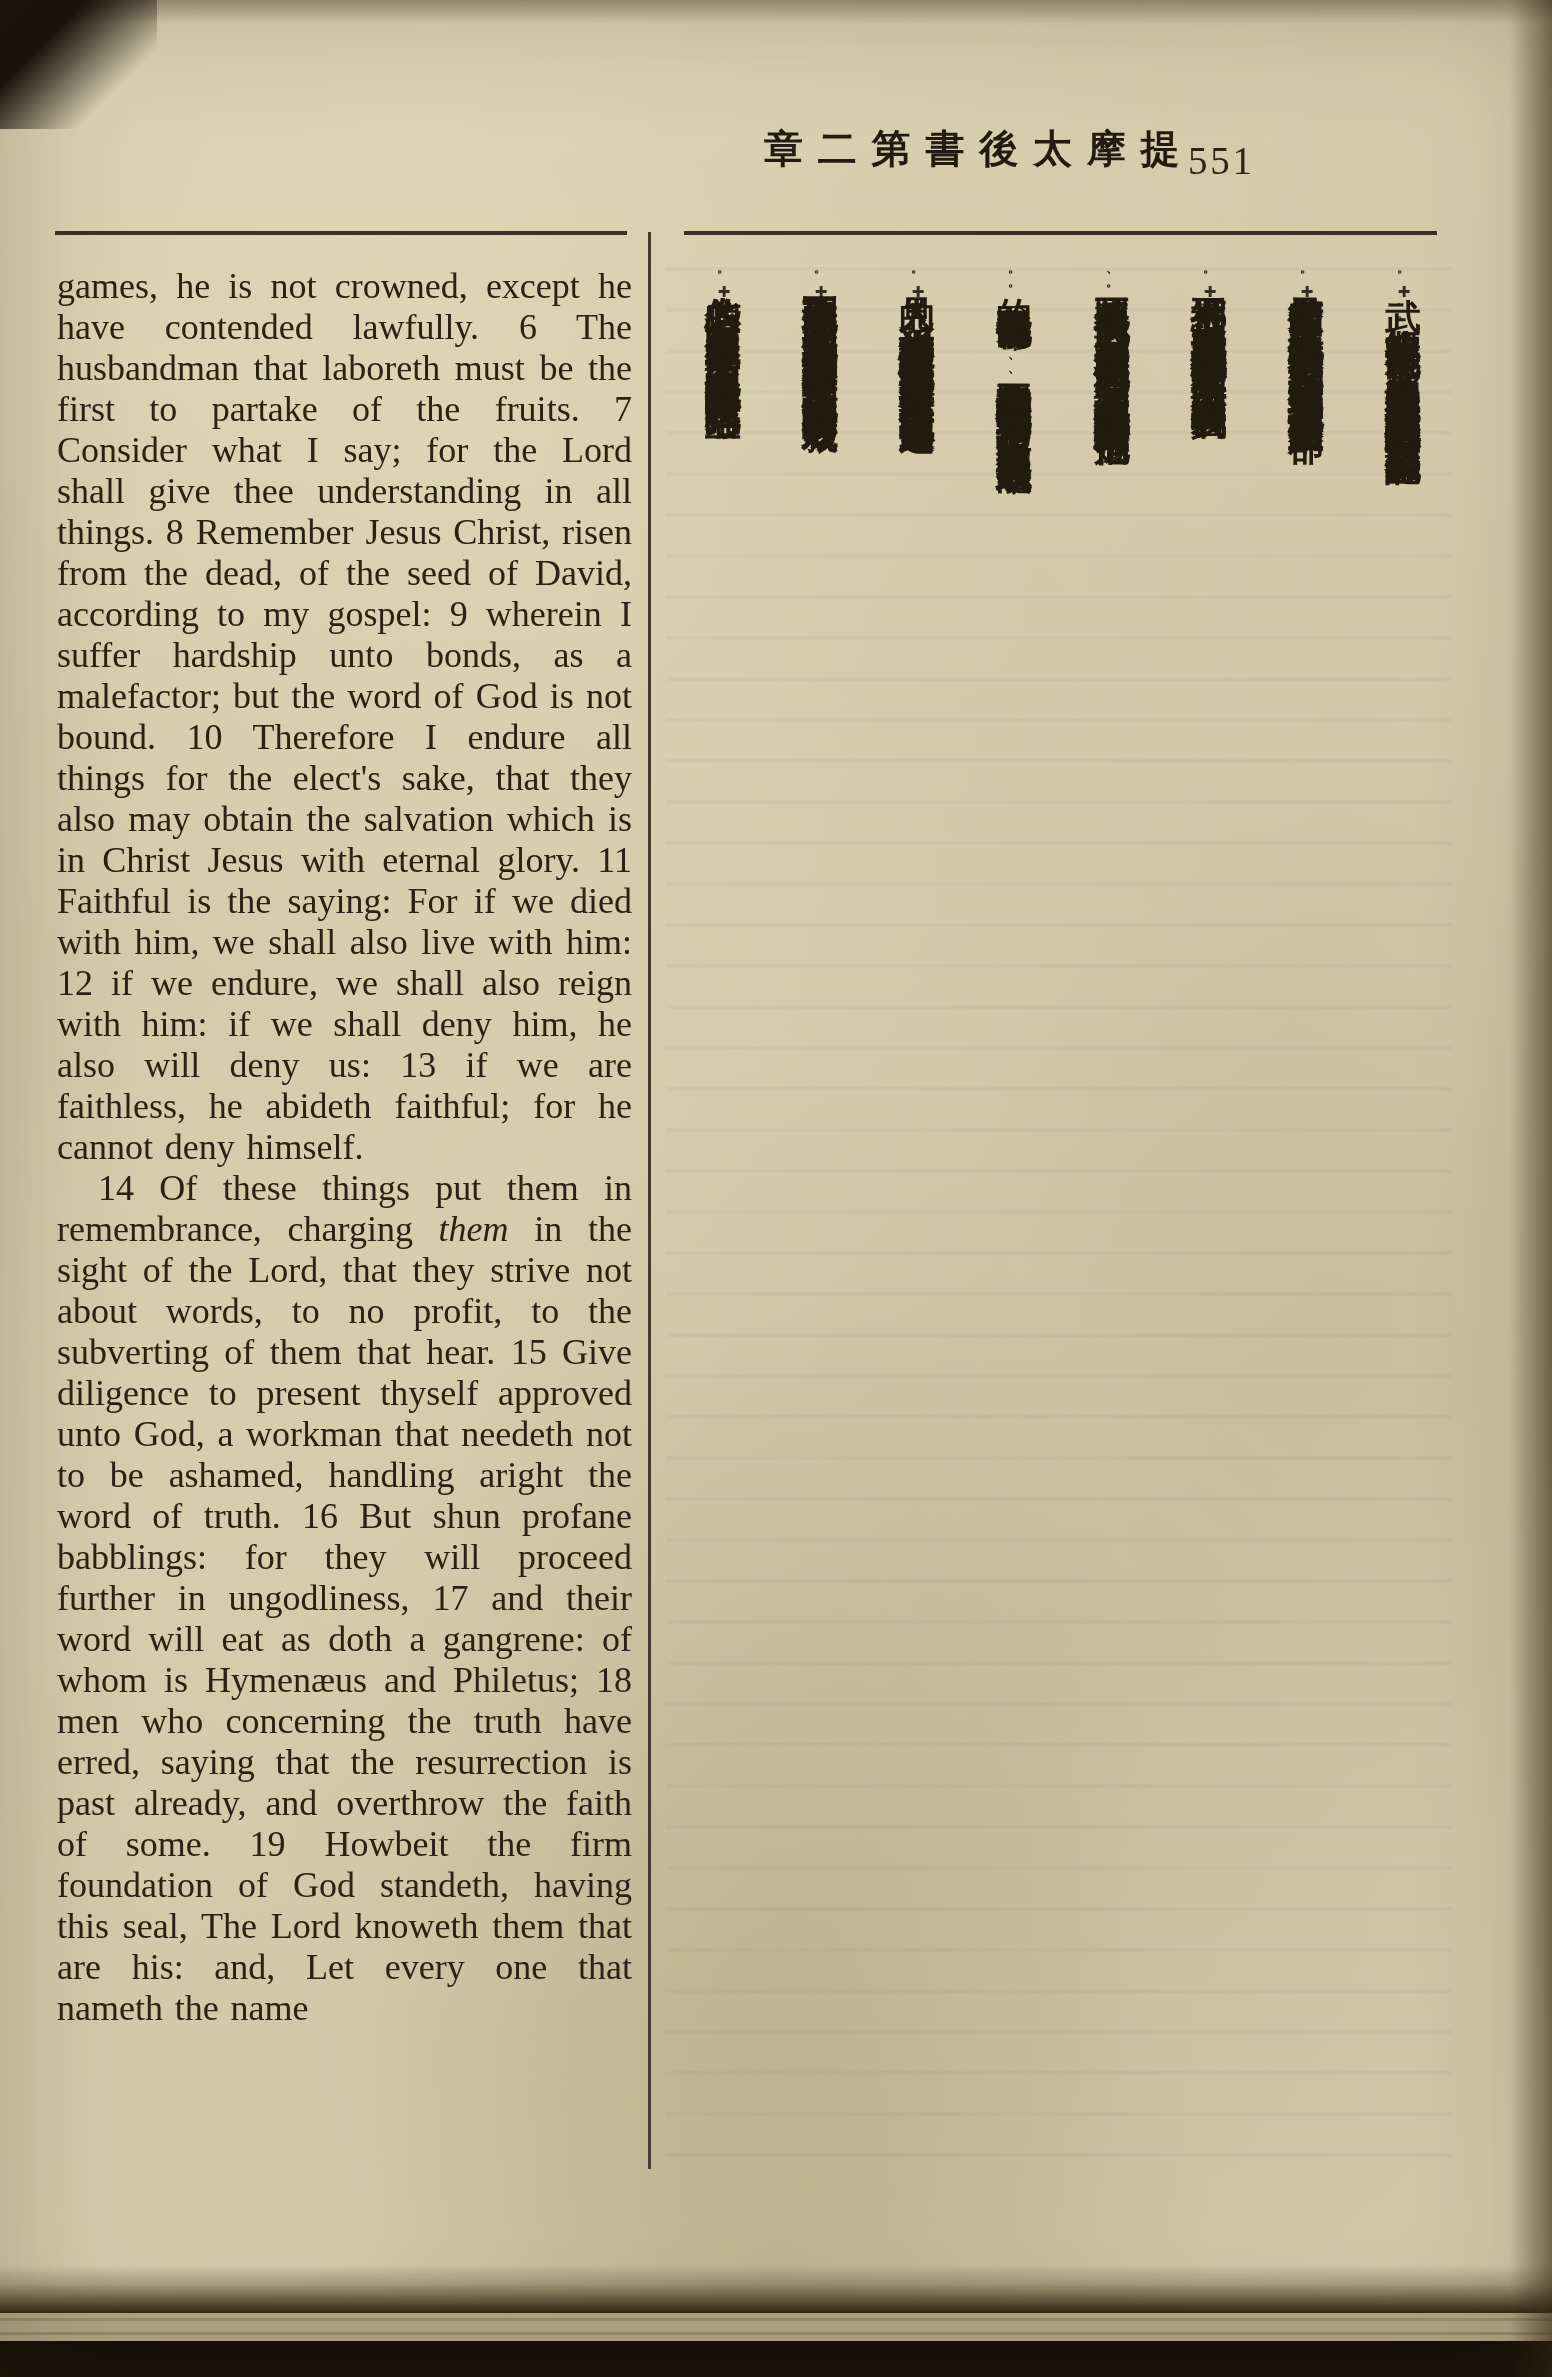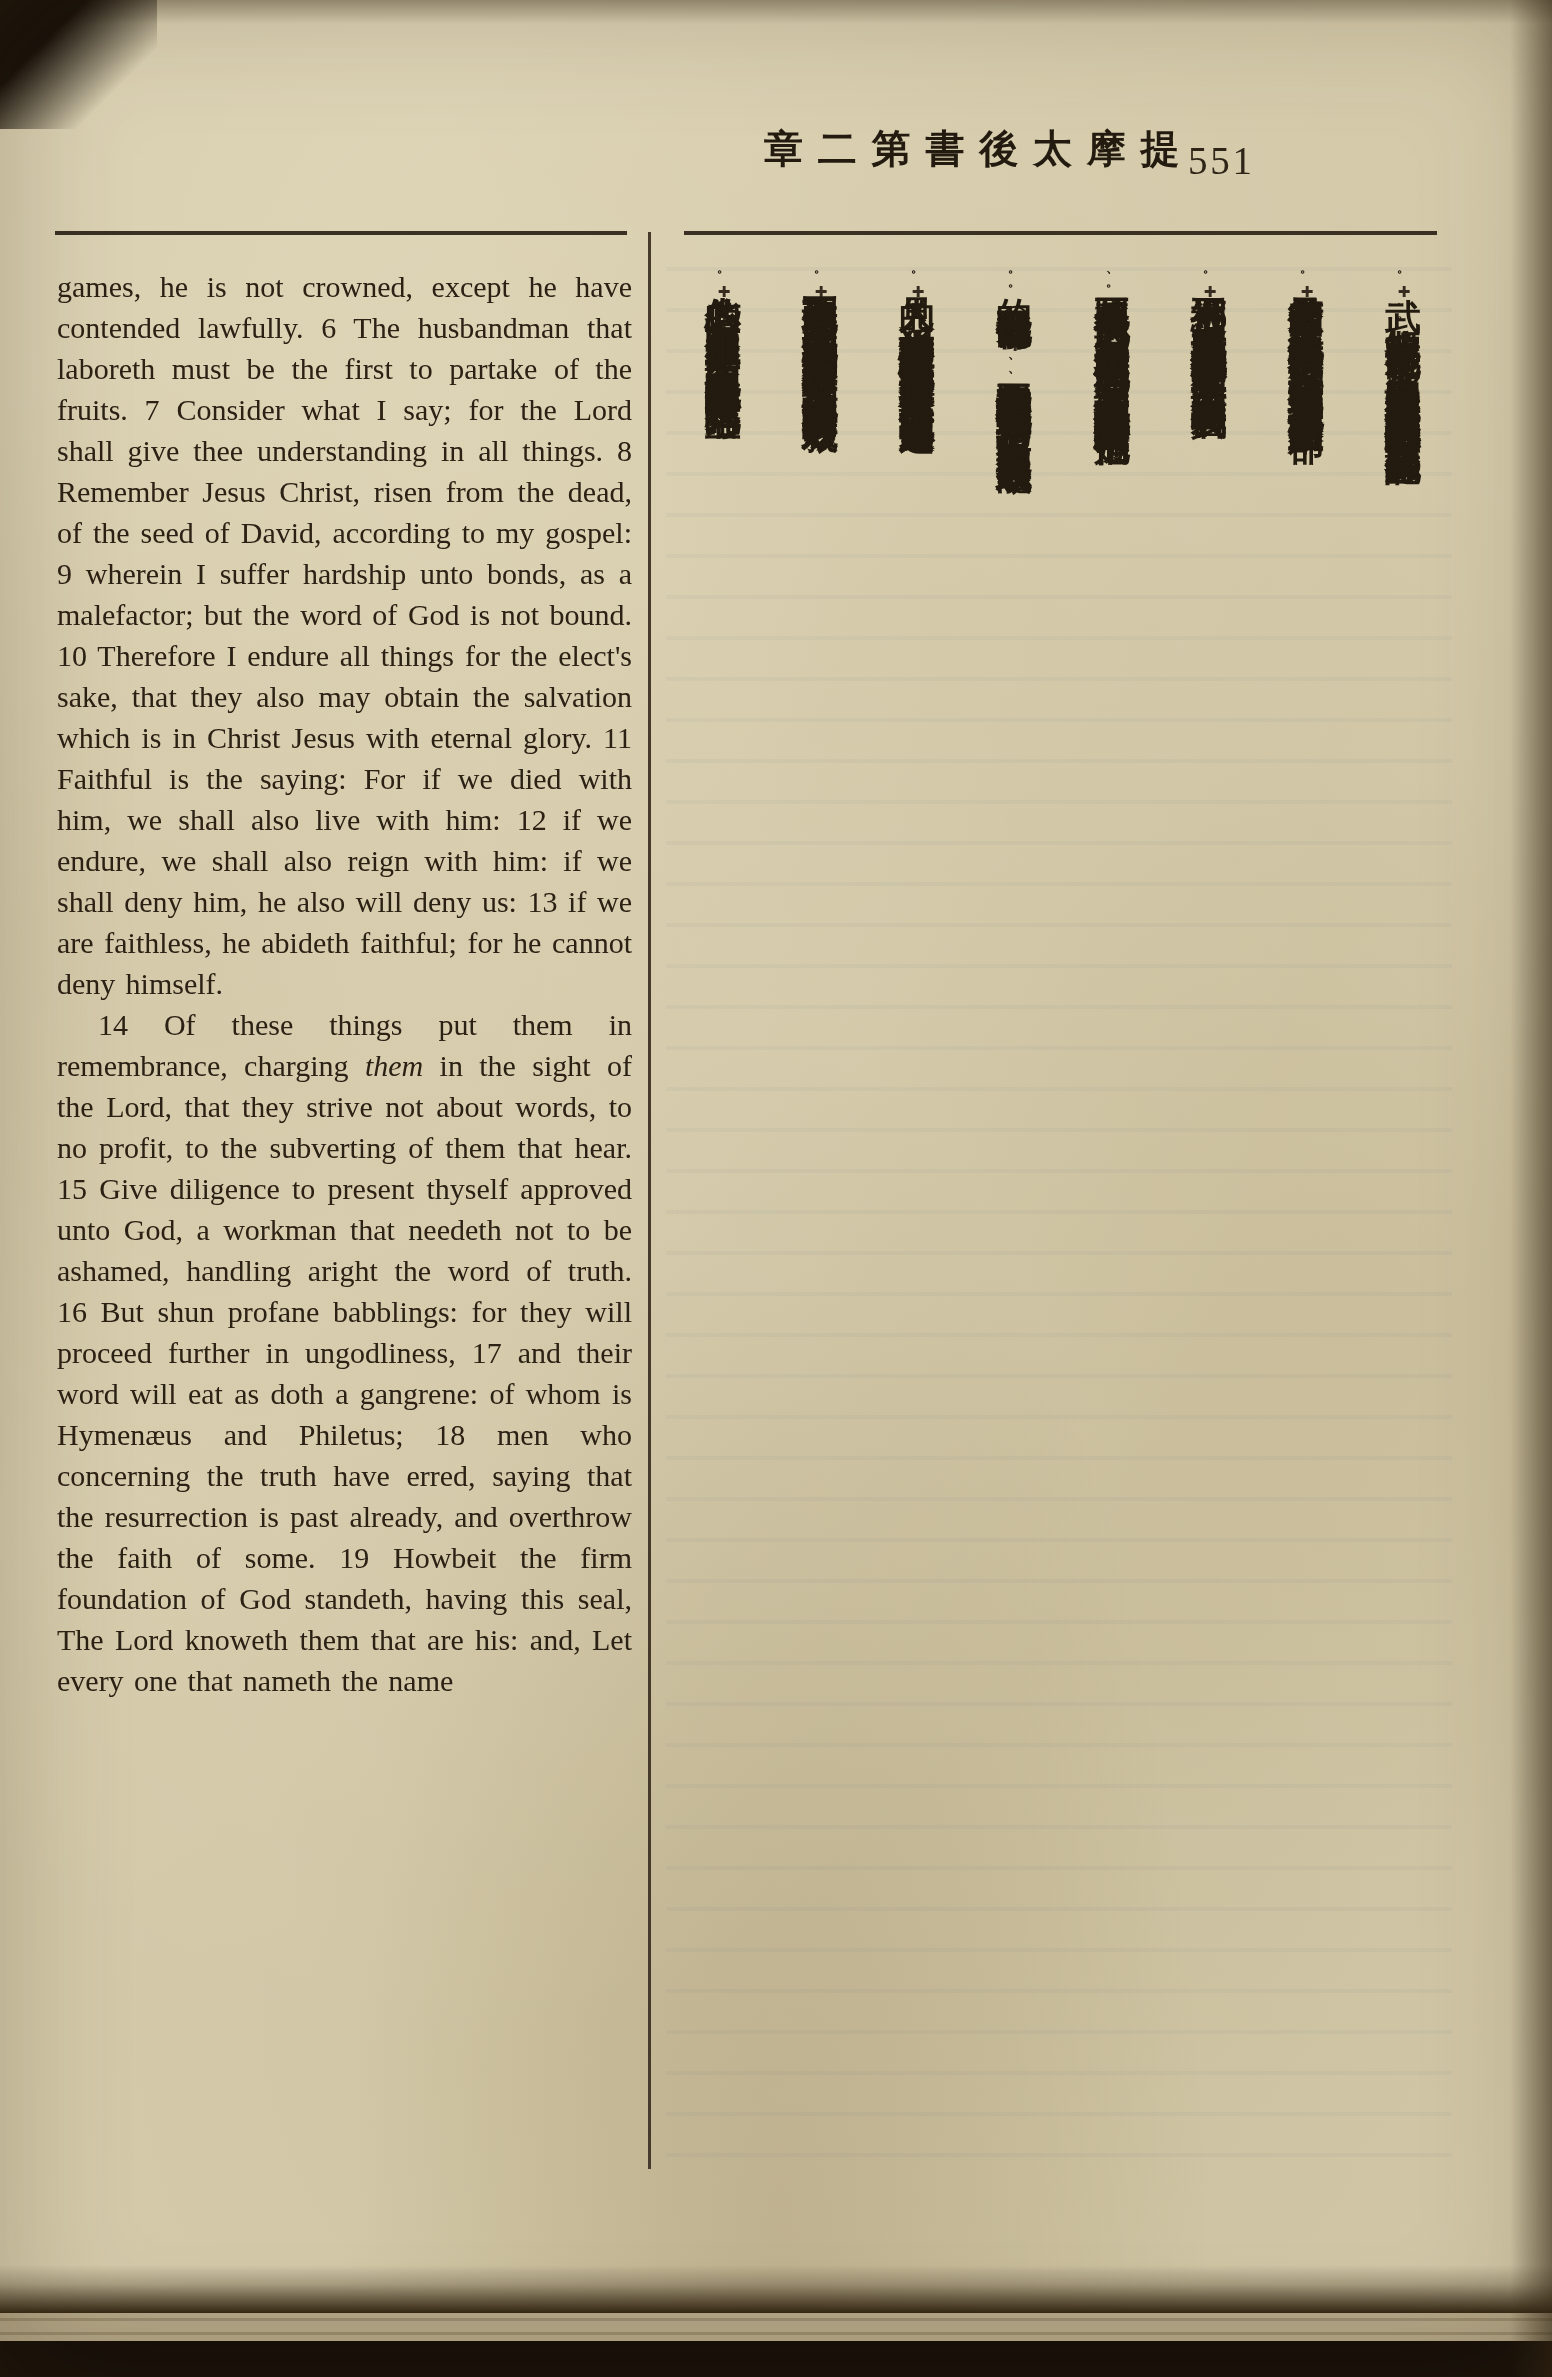--- a/index.html
+++ b/index.html
@@ -60,21 +60,21 @@
   .rule-en { left:55px; width:572px; }
   .rule-zh { left:684px; width:753px; }
   .divider {
     position:absolute; left:648px; top:232px; width:2.8px; height:1937px;
     background:#453a2b;
   }
 
   
   .english {
     position:absolute; left:57px; top:266px; width:575px;
-    font-size:30px; line-height:41px; color:#2b2114;
+    font-size:36px; line-height:41px; color:#2b2114;
     text-align:justify; word-spacing:2.8px;
   }
   .epara { margin:0; }
   .epara.indent { text-indent:41px; }
   .ital { font-style:italic; }
 
   
   .chinese {
     position:absolute; left:666px; top:269px; width:786px; height:1909px;
     writing-mode:vertical-rl; color:#241b10;

